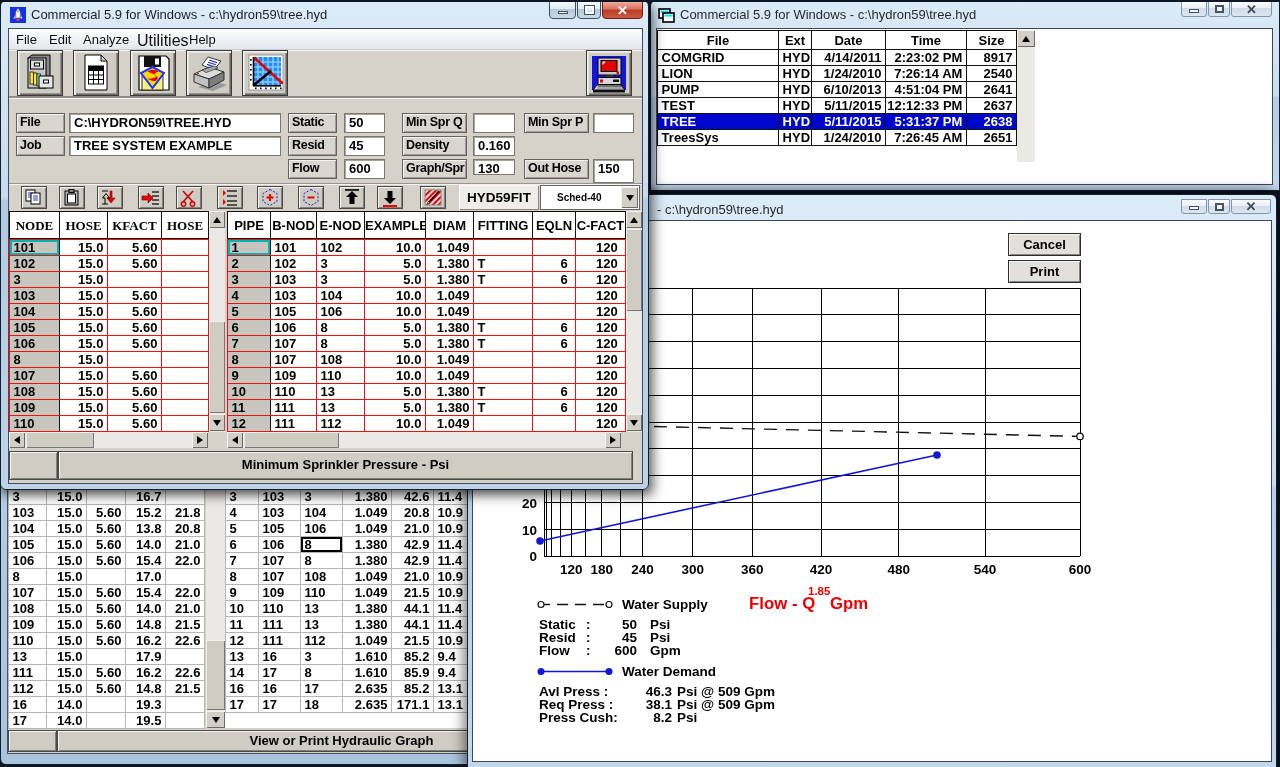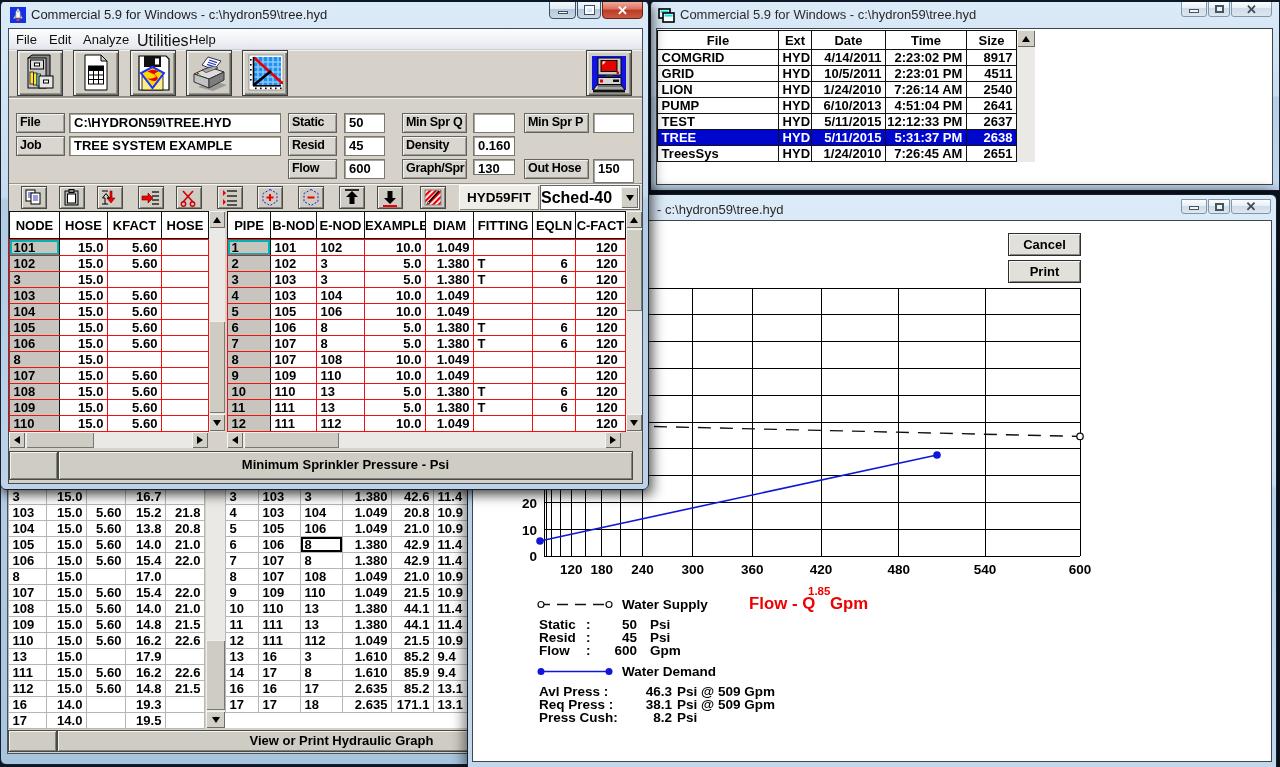--- a/index.html
+++ b/index.html
@@ -327,27 +327,20 @@
           <col style="width:81px">
           <col style="width:50px">
         </colgroup>
    <tbody>
           <tr>
             <td class="l">&nbsp;COMGRID</td>
             <td class="l">&nbsp;HYD</td>
             <td class="r">4/14/2011&nbsp;</td>
             <td class="r">2:23:02 PM&nbsp;</td>
             <td class="r">8917&nbsp;</td>
-          </tr>
-   <tr>
-            <td class="l">&nbsp;GRID</td>
-            <td class="l">&nbsp;HYD</td>
-            <td class="r">10/5/2011&nbsp;</td>
-            <td class="r">2:23:01 PM&nbsp;</td>
-            <td class="r">4511&nbsp;</td>
           </tr>
    <tr>
             <td class="l">&nbsp;LION</td>
             <td class="l">&nbsp;HYD</td>
             <td class="r">1/24/2010&nbsp;</td>
             <td class="r">7:26:14 AM&nbsp;</td>
             <td class="r">2540&nbsp;</td>
           </tr>
    <tr>
             <td class="l">&nbsp;PUMP</td>
@@ -717,24 +710,24 @@
             <pattern id="hp" width="4" height="4" patternUnits="userSpaceOnUse" patternTransform="rotate(45)">
               <rect width="4" height="4" fill="#fff"></rect>
               <rect width="2.2" height="4" fill="#e00"></rect>
             </pattern>
           </defs>
           <rect x="4" y="3" width="16" height="15" fill="url(#hp)" stroke="#888"></rect>
           <line x1="18" y1="4" x2="7" y2="16" stroke="#000" stroke-width="1.8"></line>
           <polygon points="6,17 9,16 7,14.5" fill="#fff" stroke="#000" stroke-width="0.5"></polygon>
         </svg></div>
   <div class="a" style="left:450px;top:156px;width:80px;height:25px;background:#efede8;box-shadow:inset 1px 1px 0 #fbfaf8,inset -1px -1px 0 #8a877f;font-weight:bold;font-size:13.5px;line-height:25px;text-align:center;">HYD59FIT</div>
-  <div class="a" style="left:531px;top:156px;width:100px;height:25px;background:#fff;border:1px solid #666;"><span style="font-weight:bold;font-size:16px;line-height:23px;padding-left:0;">Sched-40</span><div class="sbt a" style="right:1px;top:1px;width:17px;height:21px;">
+  <div class="a" style="left:531px;top:156px;width:100px;height:25px;background:#fff;border:1px solid #666;"><span style="font-weight:bold;font-size:10px;line-height:23px;padding-left:16px;">Sched-40</span><div class="sbt a" style="right:1px;top:1px;width:17px;height:21px;">
           <div class="td2"></div>
         </div></div>
-  <table class="t a" style="left:0;top:182px;width:199px;">
+  <table class="t a" style="left:0;top:182px;width:199px;font-family:Liberation Serif, serif;">
         <colgroup>
           <col style="width:50px">
           <col style="width:48px">
           <col style="width:54px">
           <col style="width:47px">
         </colgroup>
         <tbody>
           <tr style="height:27px;">
             <td class="hcell">NODE</td>
             <td class="hcell">HOSE</td>

